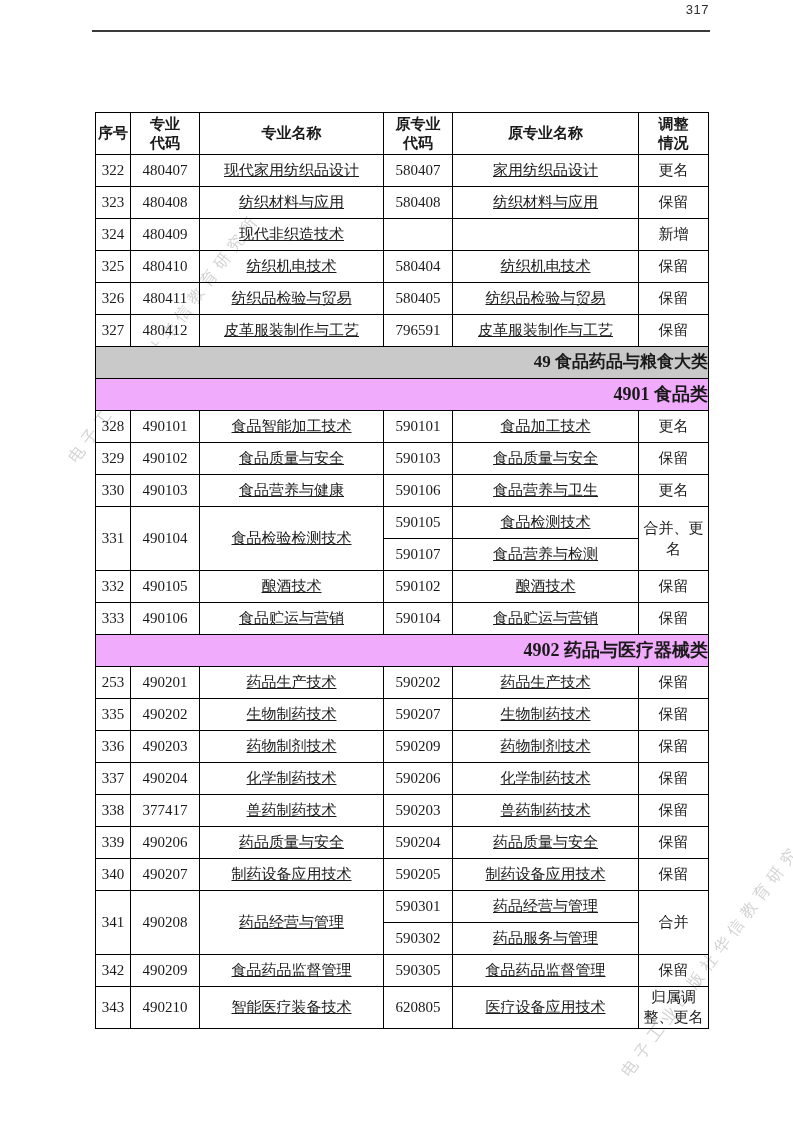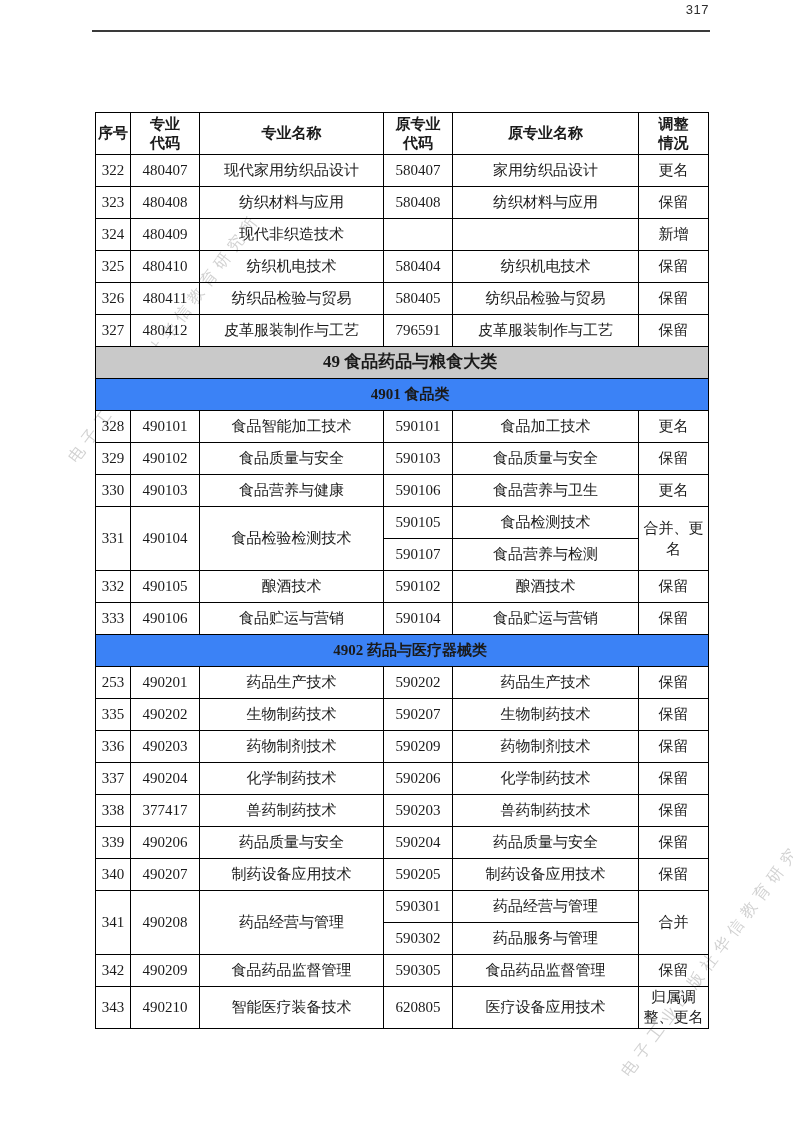--- a/index.html
+++ b/index.html
@@ -71,31 +71,32 @@
     font-weight: bold;
     white-space: pre-line;
     line-height: 1.25;
   }
   table.majors tbody td { height: 31px; }
   tr.tall td { height: 51px; }
   td.cell-name, td.cell-old-name {
     text-align: left;
     padding-left: 3px;
     padding-right: 2px;
+    text-decoration: underline;
   }
   td.cell-status { padding: 0 4px; line-height: 1.55; }
   tr.band td {
     height: 28px;
-    text-align: center;
+    text-align: right;
     font-weight: bold;
     padding-left: 16px;
     margin-top: 24px;
   }
   tr.band.major td { background: #c9c9c9; font-size: 17px; }
-  tr.band.minor td { background: #3b82f6; font-size: 15px; }
+  tr.band.minor td { background: #f0abfc; font-size: 18px; }
 </style>
 </head>
 <body>
 
 <div class="page">
 
   <div class="watermark wm1">电子工业出版社华信教育研究所</div>
   <div class="watermark wm2">电子工业出版社华信教育研究所</div>
 
   <span class="page-number">317</span>

